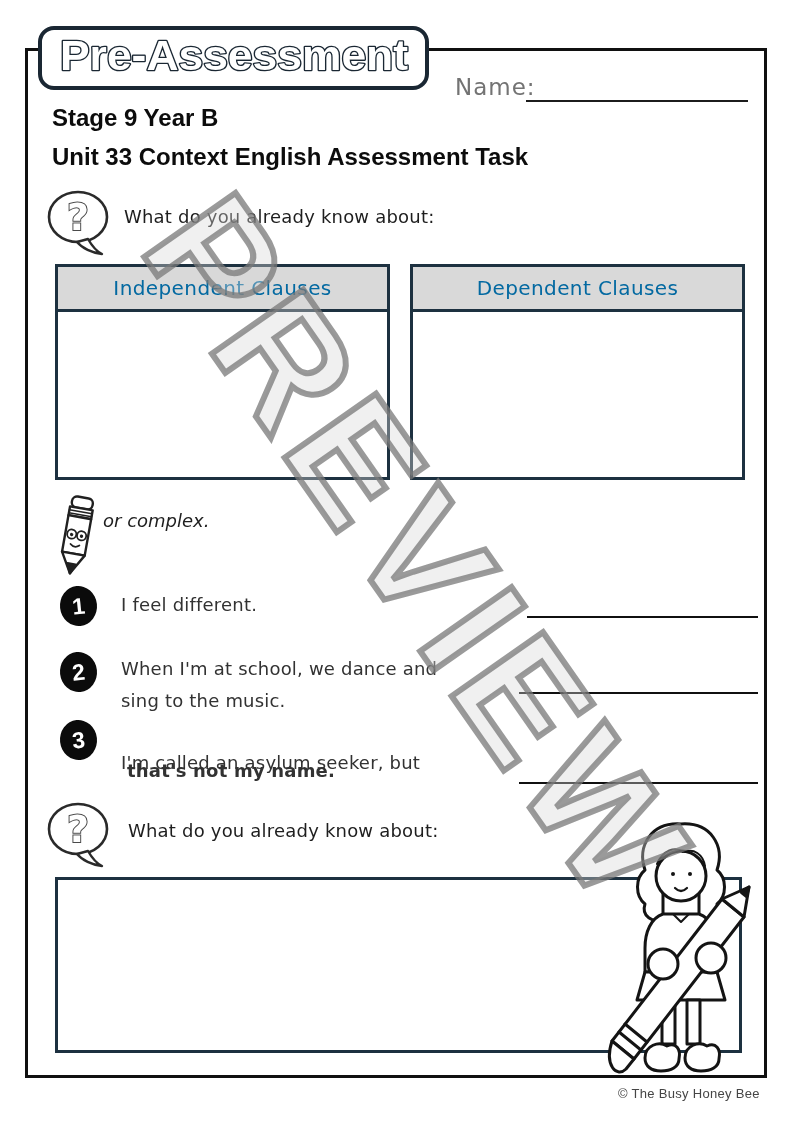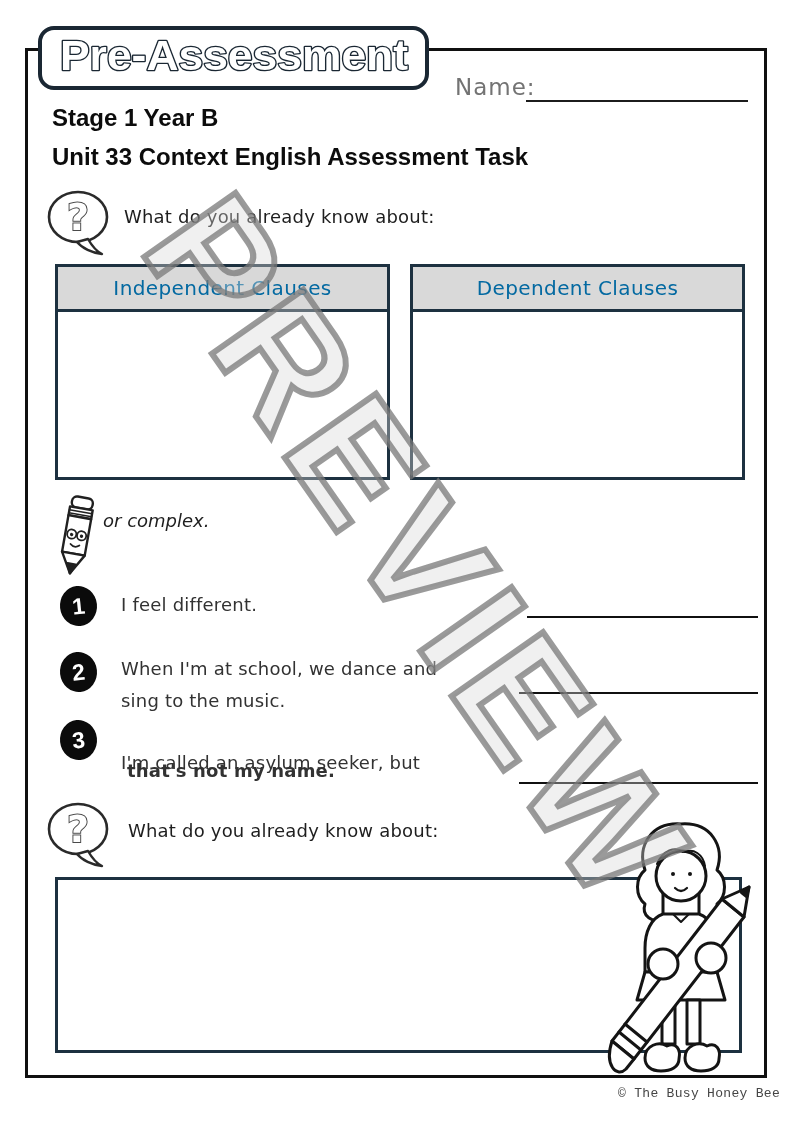--- a/index.html
+++ b/index.html
@@ -62,41 +62,41 @@
   .sent-2b{top:690px;}
   .sent-3a{top:752px;}
   .sent-3b{top:760px;left:127px;font-weight:bold;}
   .ans{position:absolute;height:0;border-top:2.5px solid #101010;z-index:2;}
   .ans-1{left:527px;top:616px;width:231px;}
   .ans-2{left:519px;top:692px;width:239px;}
   .ans-3{left:519px;top:782px;width:239px;}
   .kid{position:absolute;left:601px;top:812px;z-index:3;}
   .copyright{
     position:absolute;left:618px;top:1086px;font-size:13px;color:#454545;z-index:4;
-    letter-spacing:0.3px;font-family:Liberation Mono, monospace;
+    letter-spacing:0.3px;font-family:Liberation Sans, sans-serif;
   }
   .watermark{position:absolute;left:0;top:0;z-index:10;pointer-events:none;}
 </style>
 </head>
 <body>
 
 <div class="page">
 
   <div class="frame"></div>
 
   <div class="title-box">
     <svg width="370" height="52" viewBox="0 0 370 52">
       <text x="185" y="38" text-anchor="middle" textLength="348" lengthAdjust="spacingAndGlyphs" font-family="Liberation Sans, sans-serif" font-weight="bold" font-size="42" fill="#ffffff" stroke="#1a2733" stroke-width="2.6" paint-order="stroke" stroke-linejoin="round">Pre-Assessment</text>
     </svg>
   </div>
 
   <div class="name-label">Name:</div>
   <div class="name-line"></div>
 
-  <div class="h-stage">Stage 1 Year B</div>
+  <div class="h-stage">Stage 9 Year B</div>
   <div class="h-unit">Unit 33 Context English Assessment Task</div>
 
   <div class="prompt-icon-1">
     <svg width="70" height="66" viewBox="0 0 70 66">
       <ellipse cx="34" cy="27" rx="29" ry="25" fill="#fff" stroke="#2a2a2a" stroke-width="2.6"></ellipse>
       <path d="M44,49 C48,56 52,61 58,64 C48,63 38,58 33,52 Z" fill="#fff" stroke="#2a2a2a" stroke-width="2.4" stroke-linejoin="round"></path>
       <text x="34" y="40" text-anchor="middle" font-family="DejaVu Sans, sans-serif" font-weight="bold" font-size="38" fill="#ffffff" stroke="#4a4a4a" stroke-width="2" paint-order="stroke">?</text>
     </svg>
   </div>
   <div class="prompt-text prompt-text-1">What do you already know about:</div>

